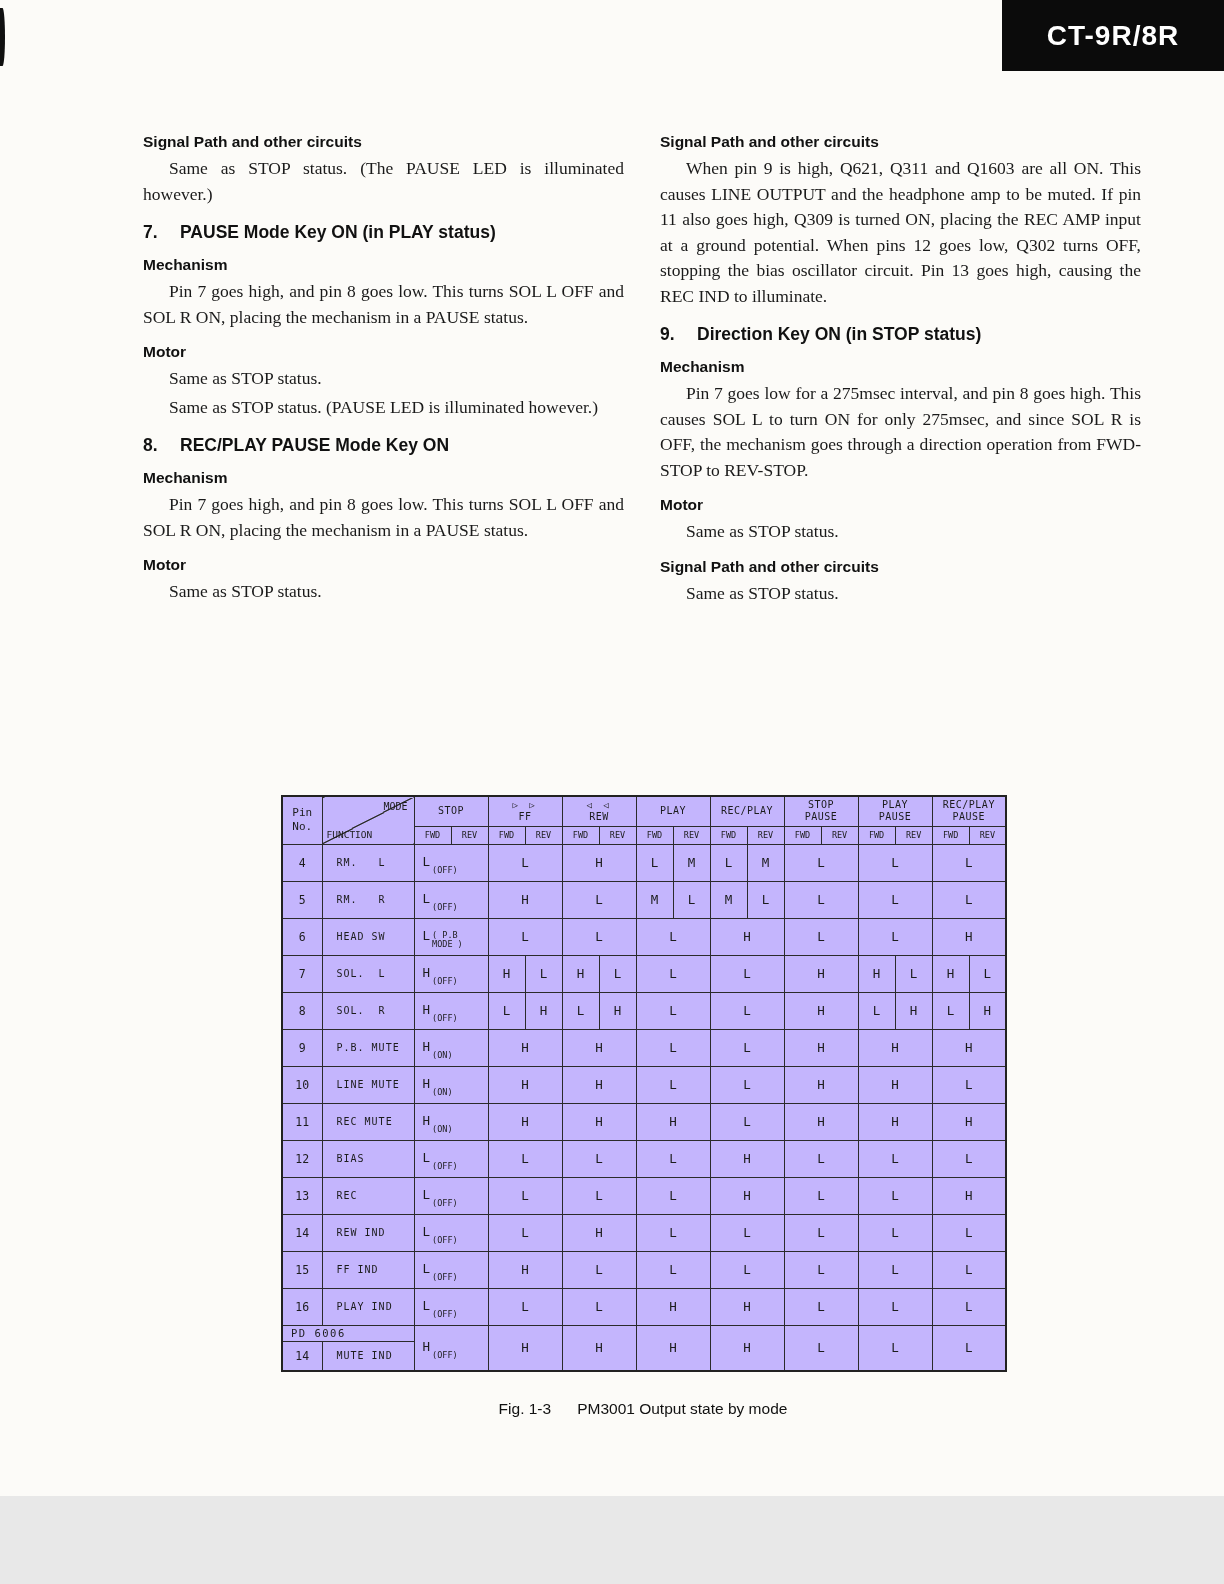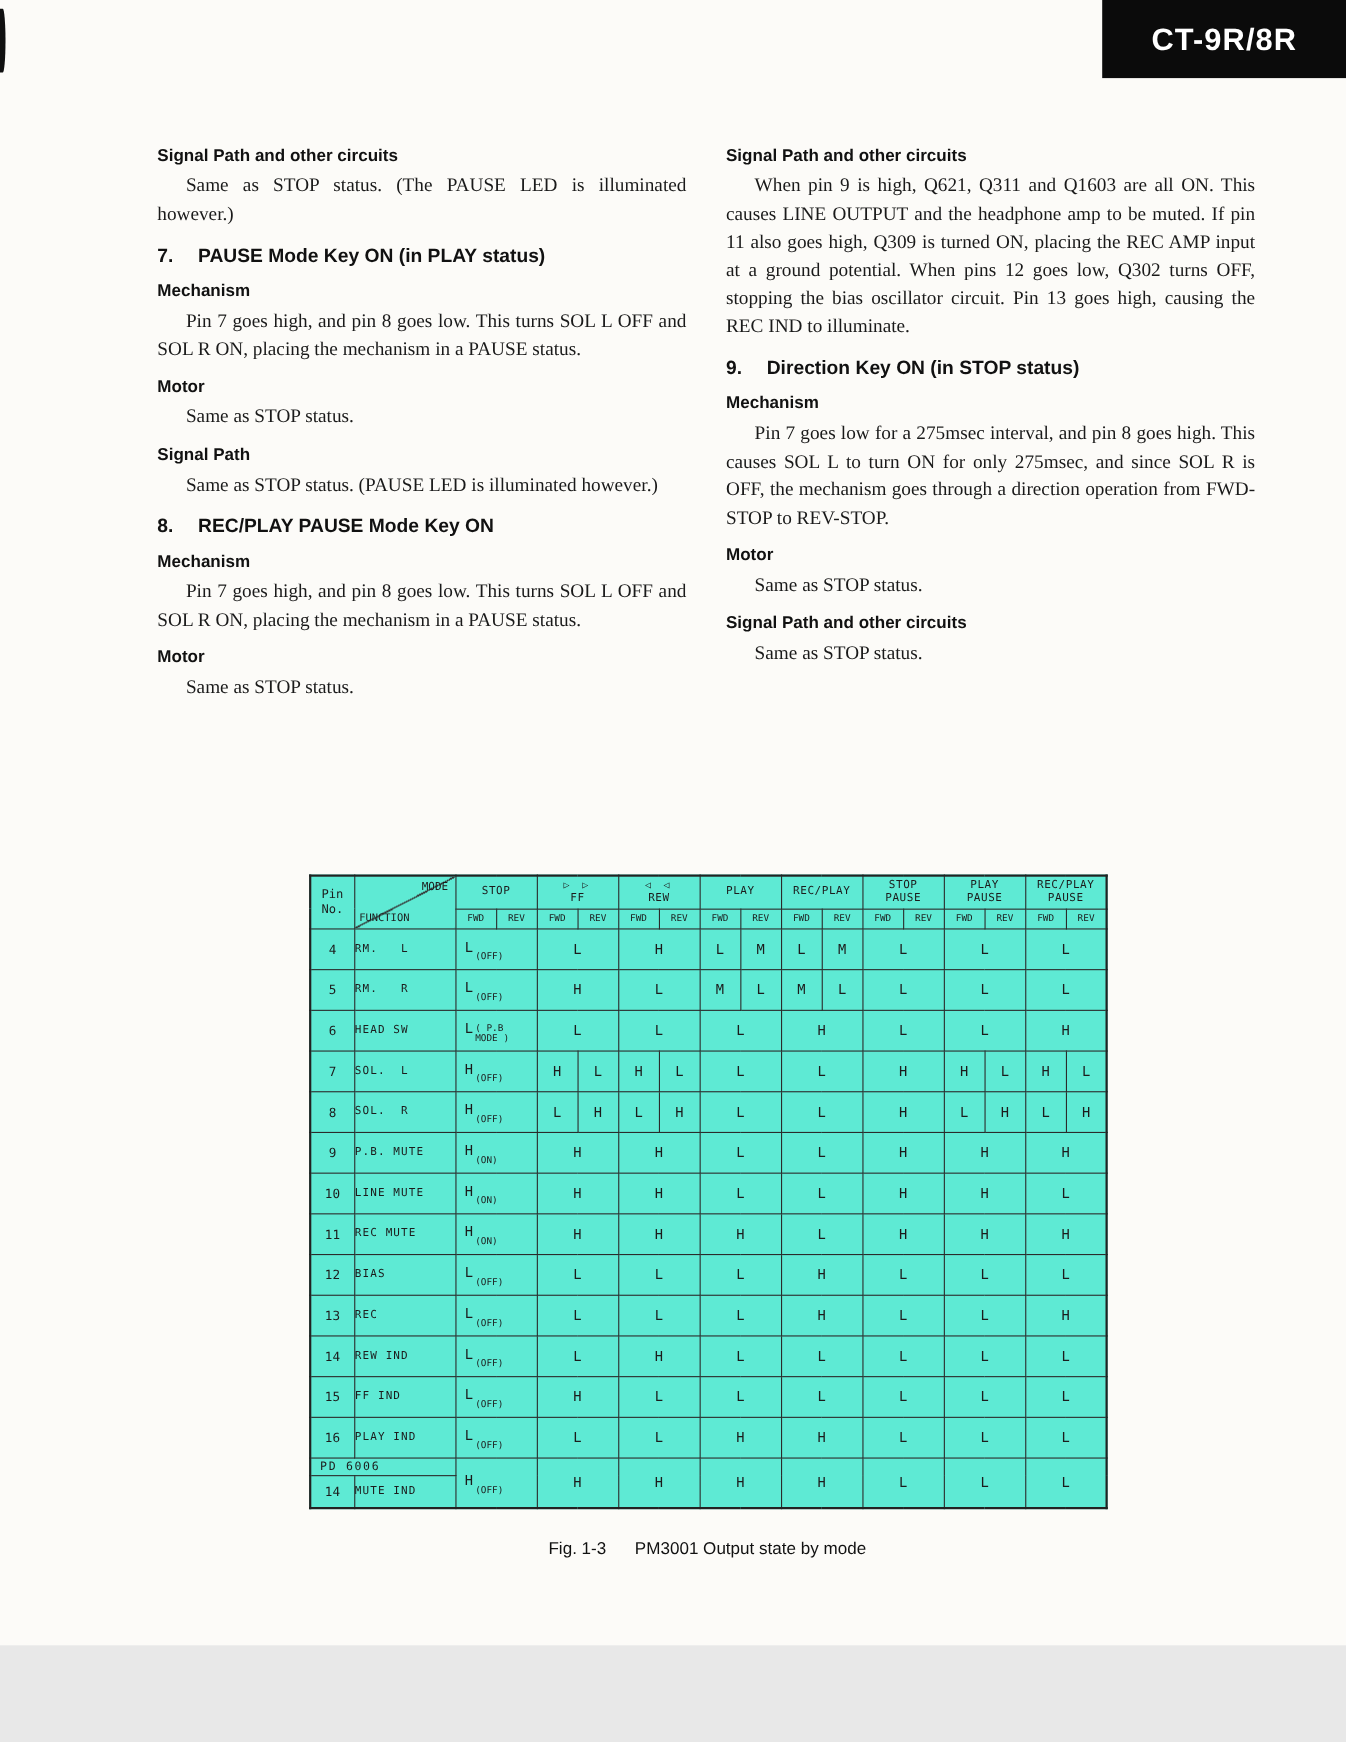--- a/index.html
+++ b/index.html
@@ -40,40 +40,40 @@
   .col p {
     font-size:17.5px; line-height:25.5px; text-align:justify; text-indent:26px;
     margin:0 0 3px; color:#1a1a1a;
   }
 
   
   .table-wrap { position:absolute; top:795px; left:281px; }
   table.mode-table {
     border-collapse:collapse; table-layout:fixed; width:724px;
     font-family:"DejaVu Sans Mono", monospace; color:#1c1c1c;
-    border:2px solid #222; background:#5eead4;
+    border:2px solid #222; background:#c4b5fd;
   }
   .mode-table th, .mode-table td { border:1px solid #2b2b2b; }
   .mode-table thead tr.r1 { height:30px; }
   .mode-table thead tr.r2 { height:18px;margin-left:36px; }
   th.pin-head { white-space:pre-line; font-weight:normal; font-size:11px; line-height:1.3; }
   th.diag { position:relative; font-weight:normal;
     background:linear-gradient(to bottom right, transparent 49.2%, #333 49.2%, #333 50.8%, transparent 50.8%);
   }
   th.diag .diag-mode { position:absolute; top:4px; right:6px; font-size:10px; }
   th.diag .diag-fn { position:absolute; bottom:4px; left:4px; font-size:9.5px; }
   th.mode-head { font-weight:normal; font-size:10px; text-align:center; vertical-align:middle; padding:1px 0; }
   th.mode-head .mode-icon { font-size:9px; letter-spacing:3px; line-height:11px; }
   th.mode-head .mode-label { white-space:pre-line; line-height:12px; letter-spacing:0.5px; }
   th.sub-head { font-weight:normal; font-size:8.5px; text-align:center; letter-spacing:0; }
   .mode-table tbody tr { height:37px; }
   .mode-table tbody tr.pd-strip { height:16px; }
   .mode-table tbody tr.pd-row { height:30px; }
   td.c-pin { text-align:center; font-size:11.5px; }
-  td.c-func { text-align:left; padding-left:0; font-size:10px; letter-spacing:1px; white-space:pre; }
+  td.c-func { text-align:left; padding-left:14px; font-size:10px; letter-spacing:1px; white-space:pre; }
   td.c-pd { text-align:left; padding-left:8px; font-size:10.5px; letter-spacing:1.5px; }
   td.c-stop { text-align:left; padding-left:8px; vertical-align:middle; }
   td.c-stop .stop-v { font-size:12.5px; }
   td.c-stop .stop-n { font-size:8.5px; display:inline-block; vertical-align:-7px; margin-left:2px; white-space:pre-line; line-height:9px; }
   td.c-val { text-align:center; font-size:12.5px; vertical-align:middle; }
 
   
   .caption {
     position:absolute; top:1400px; left:281px; width:724px; text-align:center;
     font-family:"Liberation Sans", sans-serif; font-size:15.5px; color:#111;
@@ -99,21 +99,20 @@
       <p>Same as STOP status. (The PAUSE LED is illuminated however.)</p>
 
       <h2 class="numbered">
         <span class="num">7.</span>
         <span>PAUSE Mode Key ON (in PLAY status)</span>
       </h2>
       <h3 class="minor">Mechanism</h3>
       <p>Pin 7 goes high, and pin 8 goes low. This turns SOL L OFF and SOL R ON, placing the mechanism in a PAUSE status.</p>
       <h3 class="minor">Motor</h3>
       <p>Same as STOP status.</p>
-      <h3 class="minor">Signal Path</h3>
       <p>Same as STOP status. (PAUSE LED is illuminated however.)</p>
 
       <h2 class="numbered">
         <span class="num">8.</span>
         <span>REC/PLAY PAUSE Mode Key ON</span>
       </h2>
       <h3 class="minor">Mechanism</h3>
       <p>Pin 7 goes high, and pin 8 goes low. This turns SOL L OFF and SOL R ON, placing the mechanism in a PAUSE status.</p>
       <h3 class="minor">Motor</h3>
       <p>Same as STOP status.</p>

